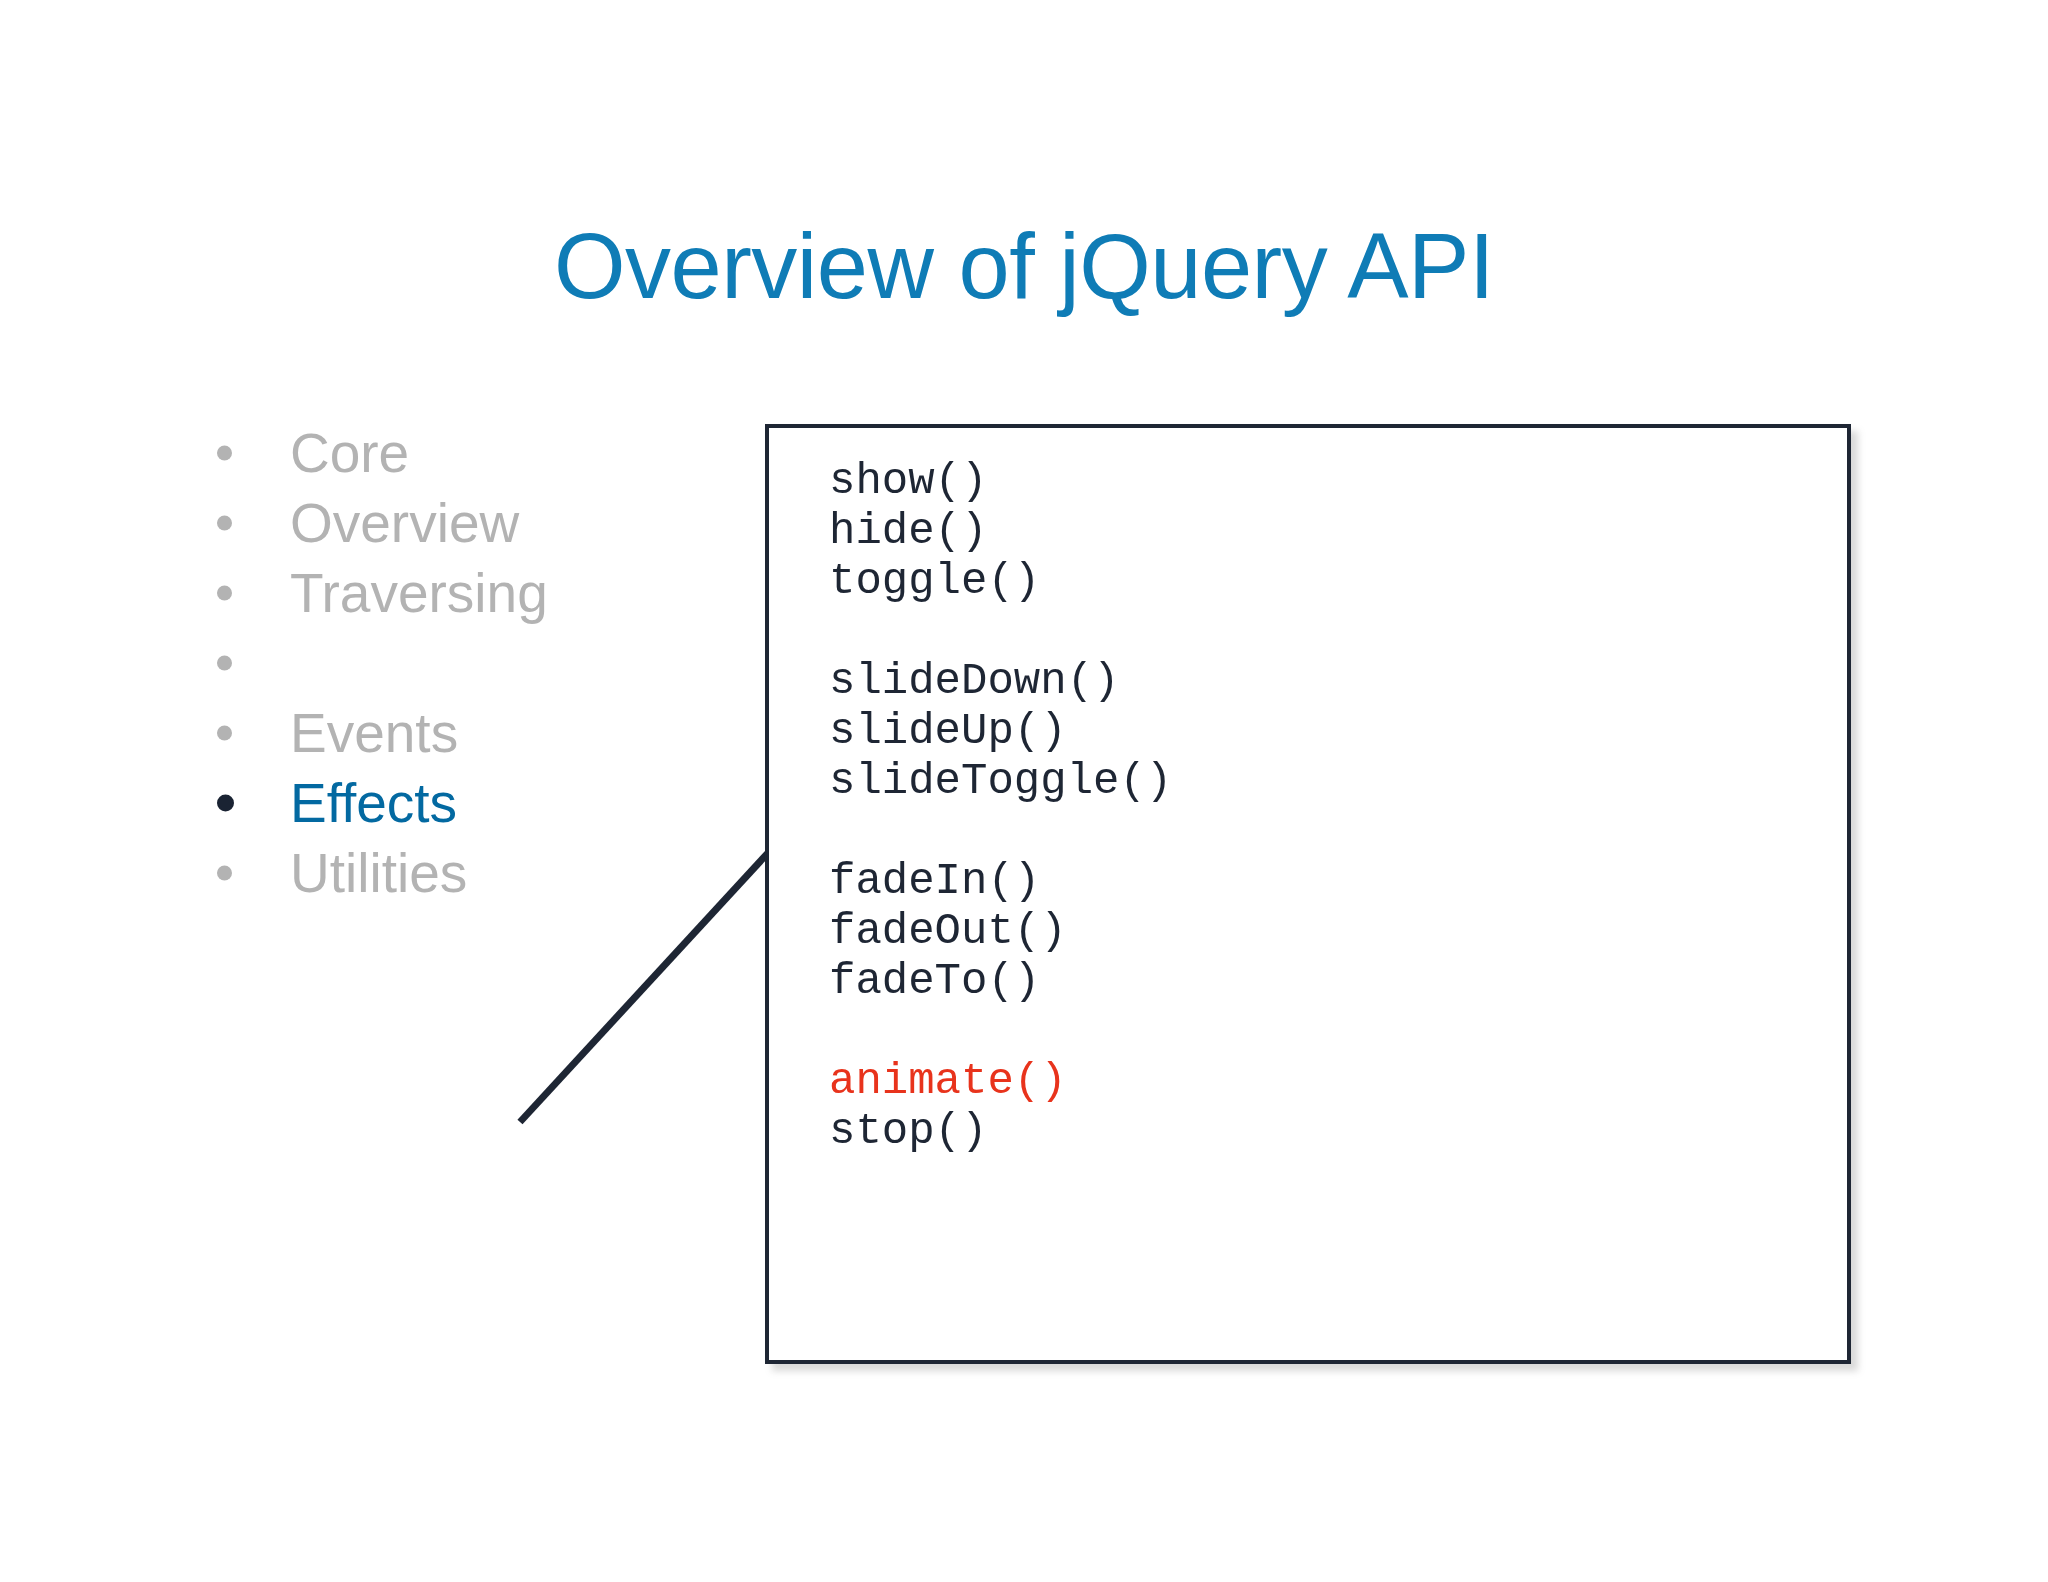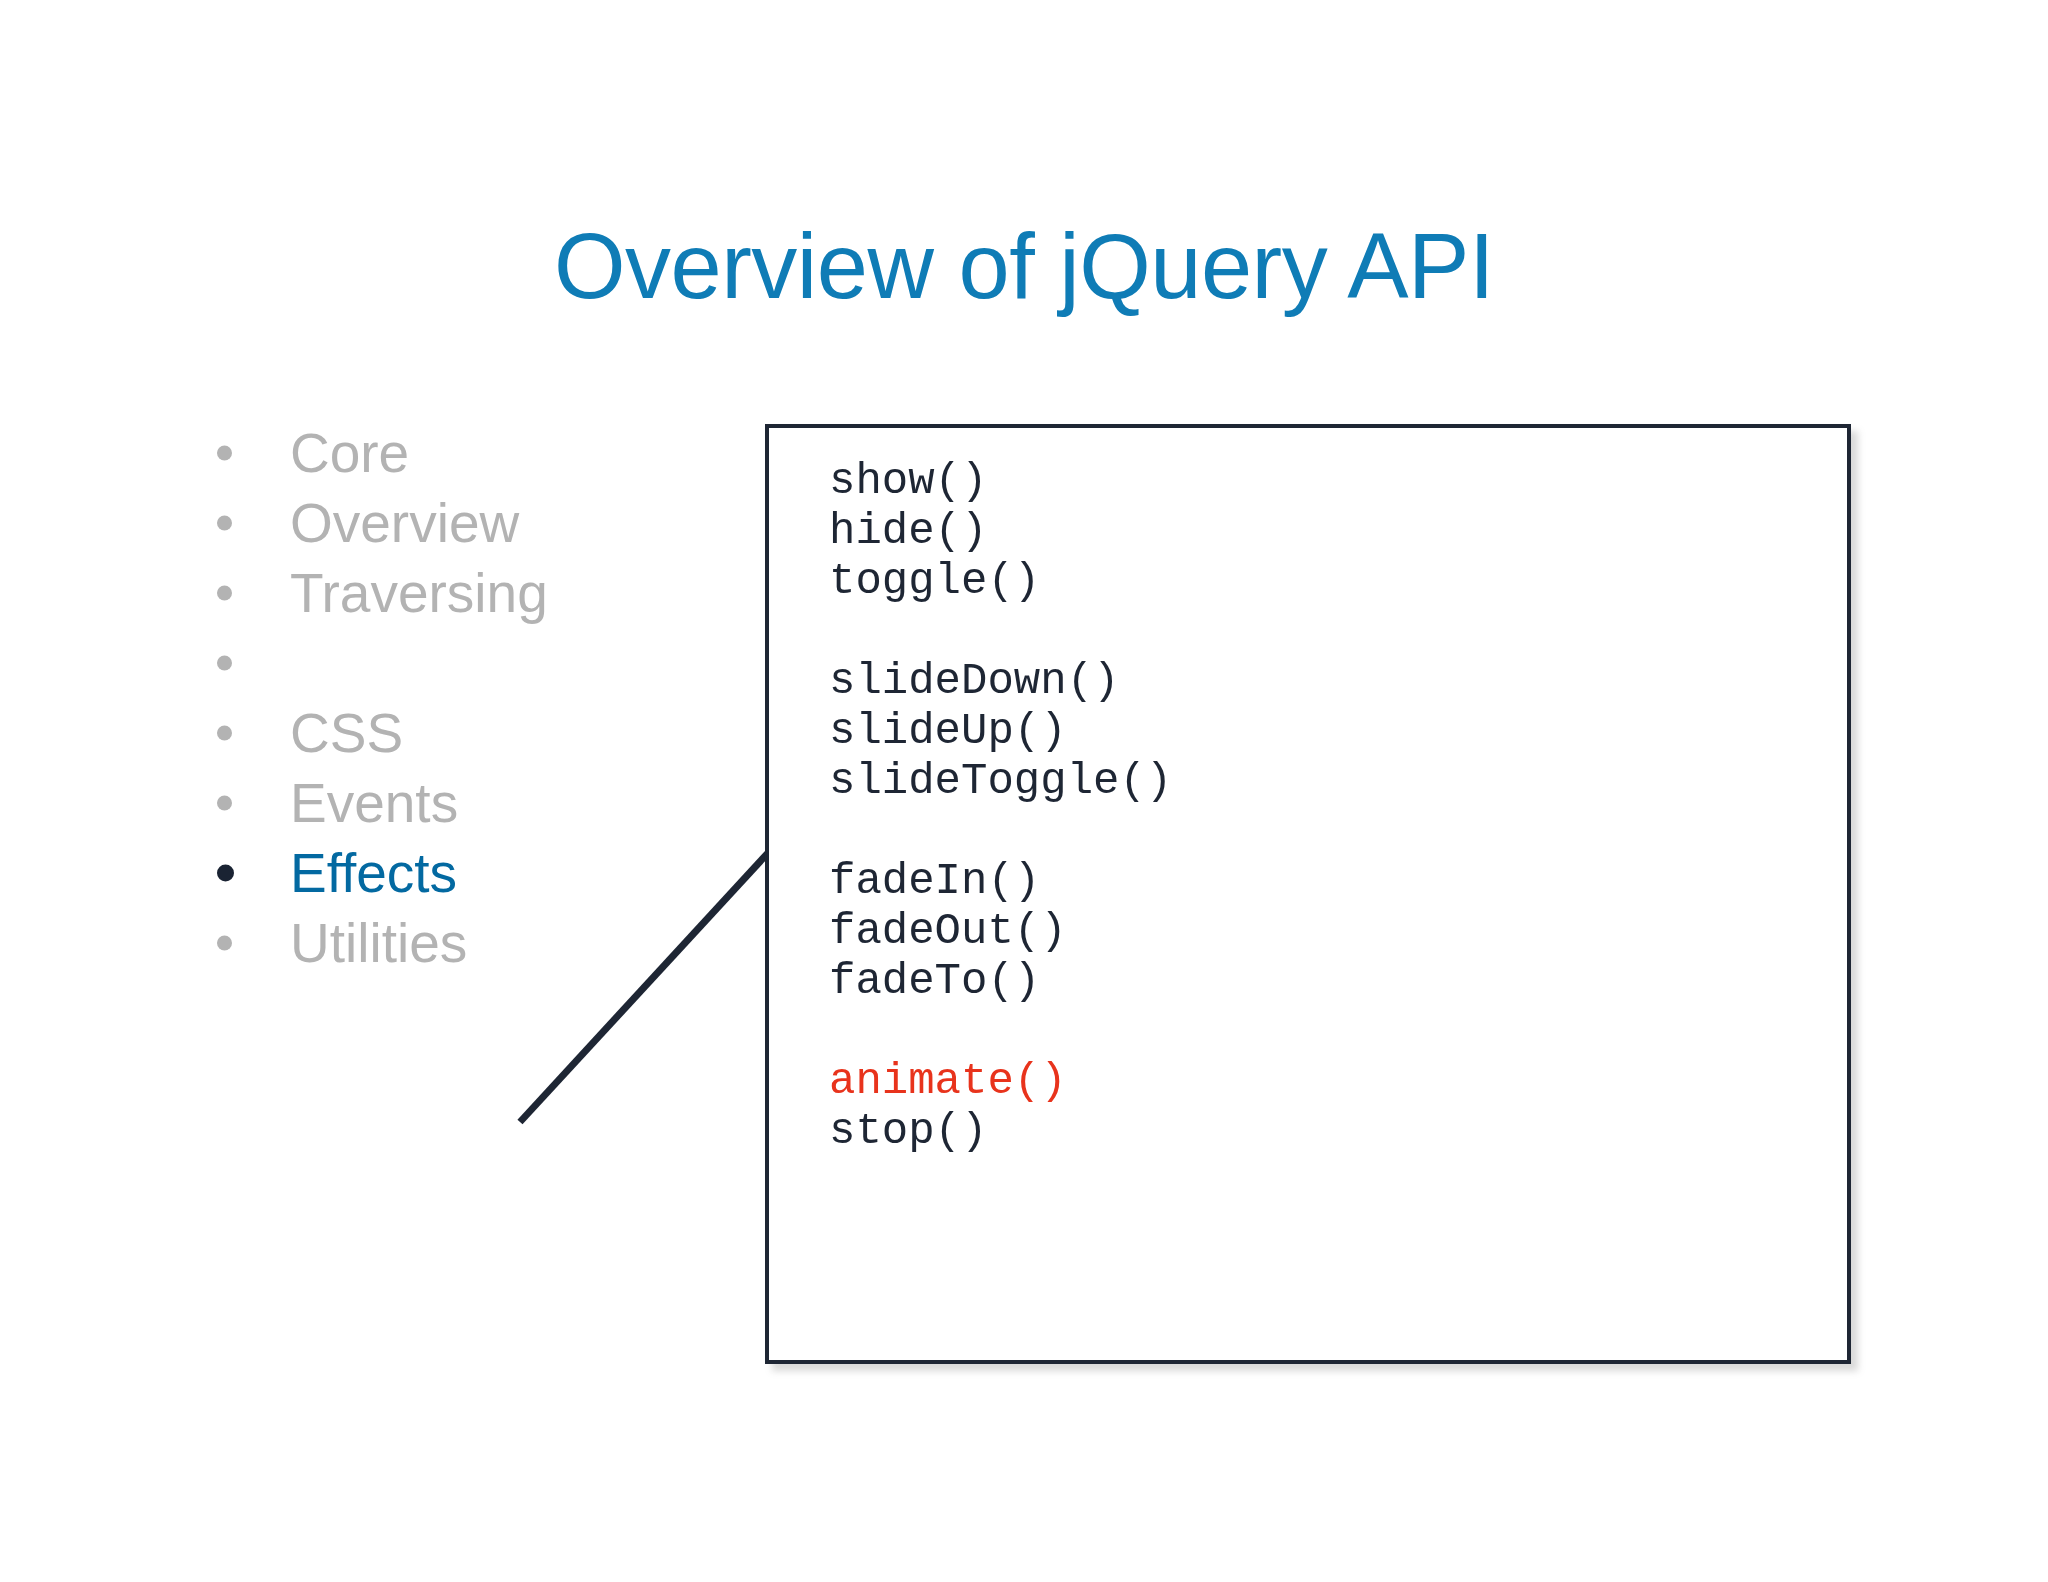--- a/index.html
+++ b/index.html
@@ -127,21 +127,20 @@
 
 <div id="slide" style="background: rgb(255, 255, 255);">
 
   <div id="slide-title" style="color: rgb(15, 124, 182);">Overview of jQuery API</div>
 
   <ul id="api-list">
       <li class="api-item" style="color: rgb(179, 179, 179);"><span class="bullet-dot" style="background: rgb(179, 179, 179);"></span><span class="api-label">Core</span></li>
       <li class="api-item" style="color: rgb(179, 179, 179);"><span class="bullet-dot" style="background: rgb(179, 179, 179);"></span><span class="api-label">Overview</span></li>
       <li class="api-item" style="color: rgb(179, 179, 179);"><span class="bullet-dot" style="background: rgb(179, 179, 179);"></span><span class="api-label">Traversing</span></li>
       <li class="api-item" style="color: rgb(179, 179, 179);"><span class="bullet-dot" style="background: rgb(179, 179, 179);"></span></li>
-      <li class="api-item" style="color: rgb(179, 179, 179);"><span class="bullet-dot" style="background: rgb(179, 179, 179);"></span><span class="api-label">CSS</span></li>
       <li class="api-item" style="color: rgb(179, 179, 179);"><span class="bullet-dot" style="background: rgb(179, 179, 179);"></span><span class="api-label">Events</span></li>
       <li class="api-item is-active" style="color: #0369a1;"><span class="bullet-dot" style="background: rgb(26, 35, 51);"></span><span class="api-label">Effects</span></li>
       <li class="api-item" style="color: rgb(179, 179, 179);"><span class="bullet-dot" style="background: rgb(179, 179, 179);"></span><span class="api-label">Utilities</span></li>
     </ul>
 
   <svg id="connector-line" viewBox="0 0 2048 1582" xmlns="http://www.w3.org/2000/svg">
     <line id="connector-seg" x1="520" y1="1122" x2="790" y2="829" stroke="#1E2634" stroke-width="7" stroke-linecap="butt"></line>
   </svg>
 
   <div id="code-box" style="border-color: rgb(30, 38, 52);">

